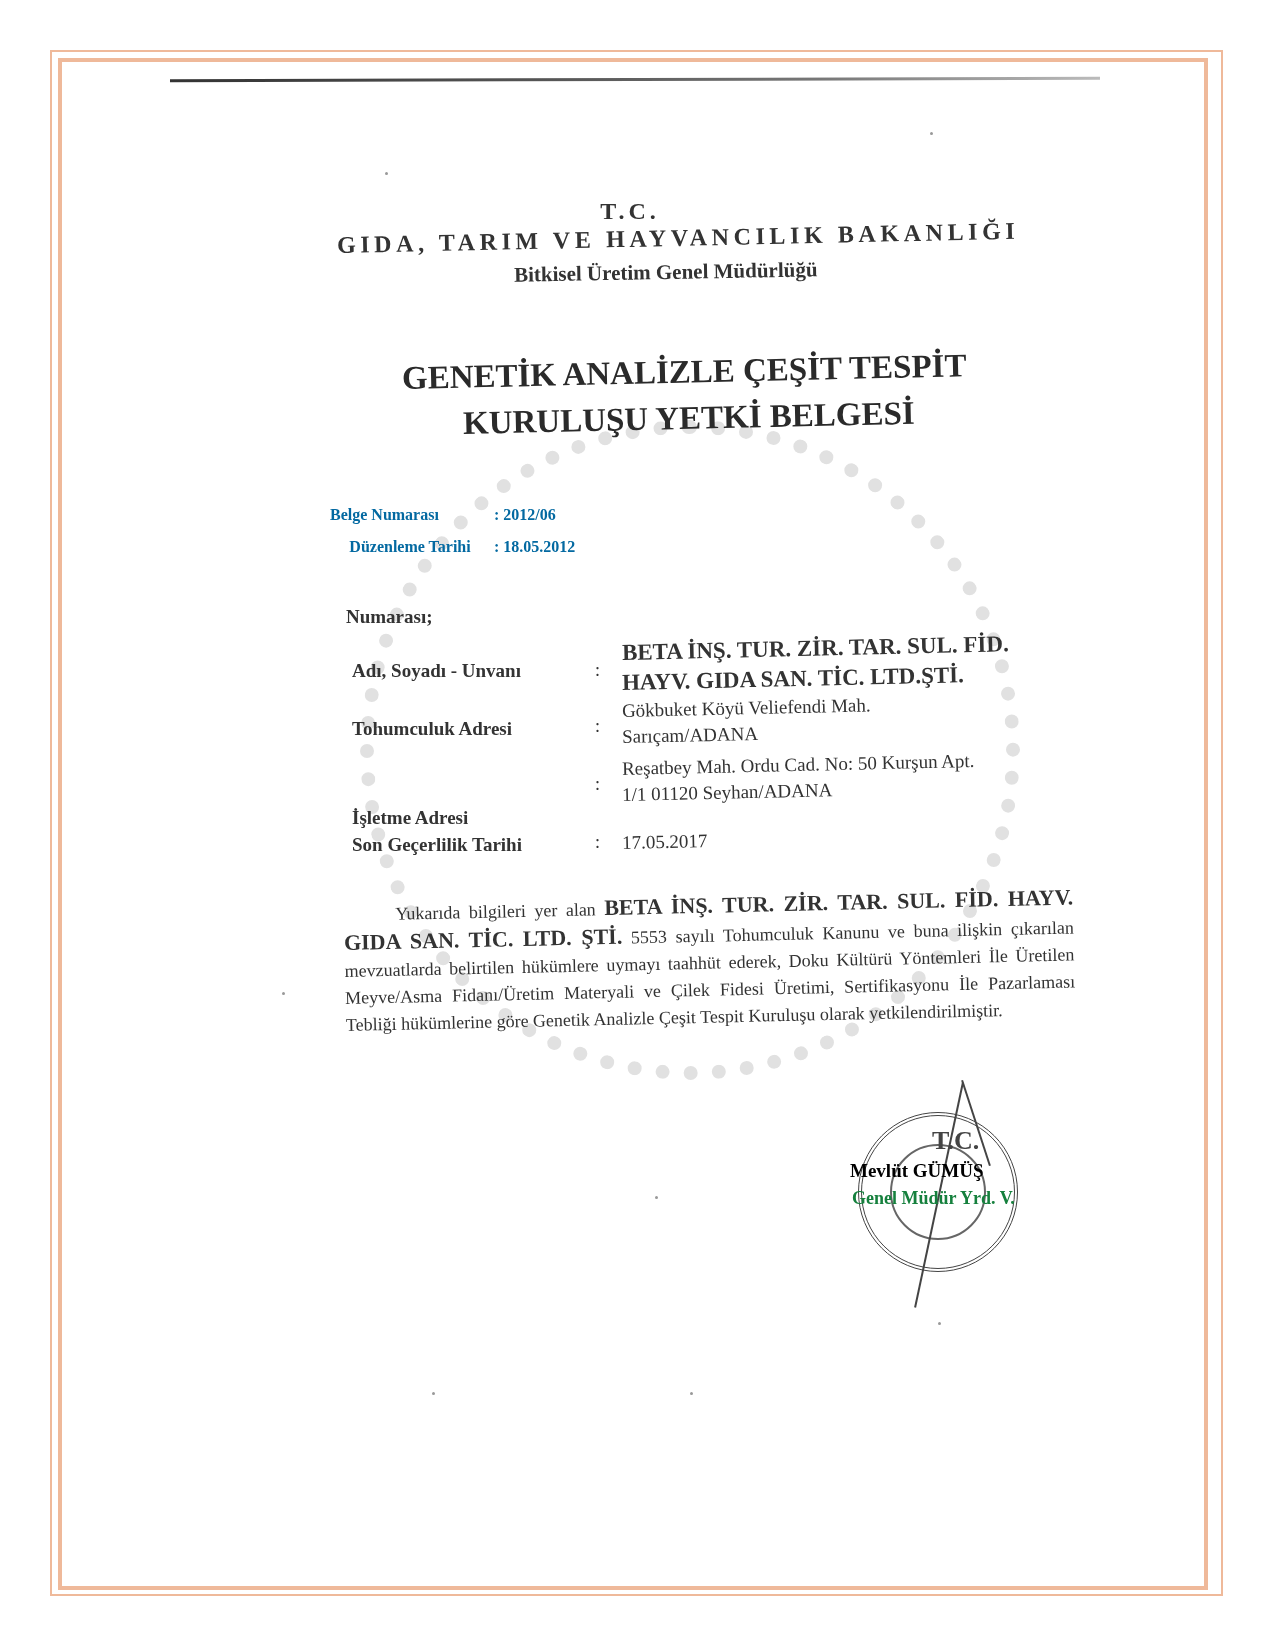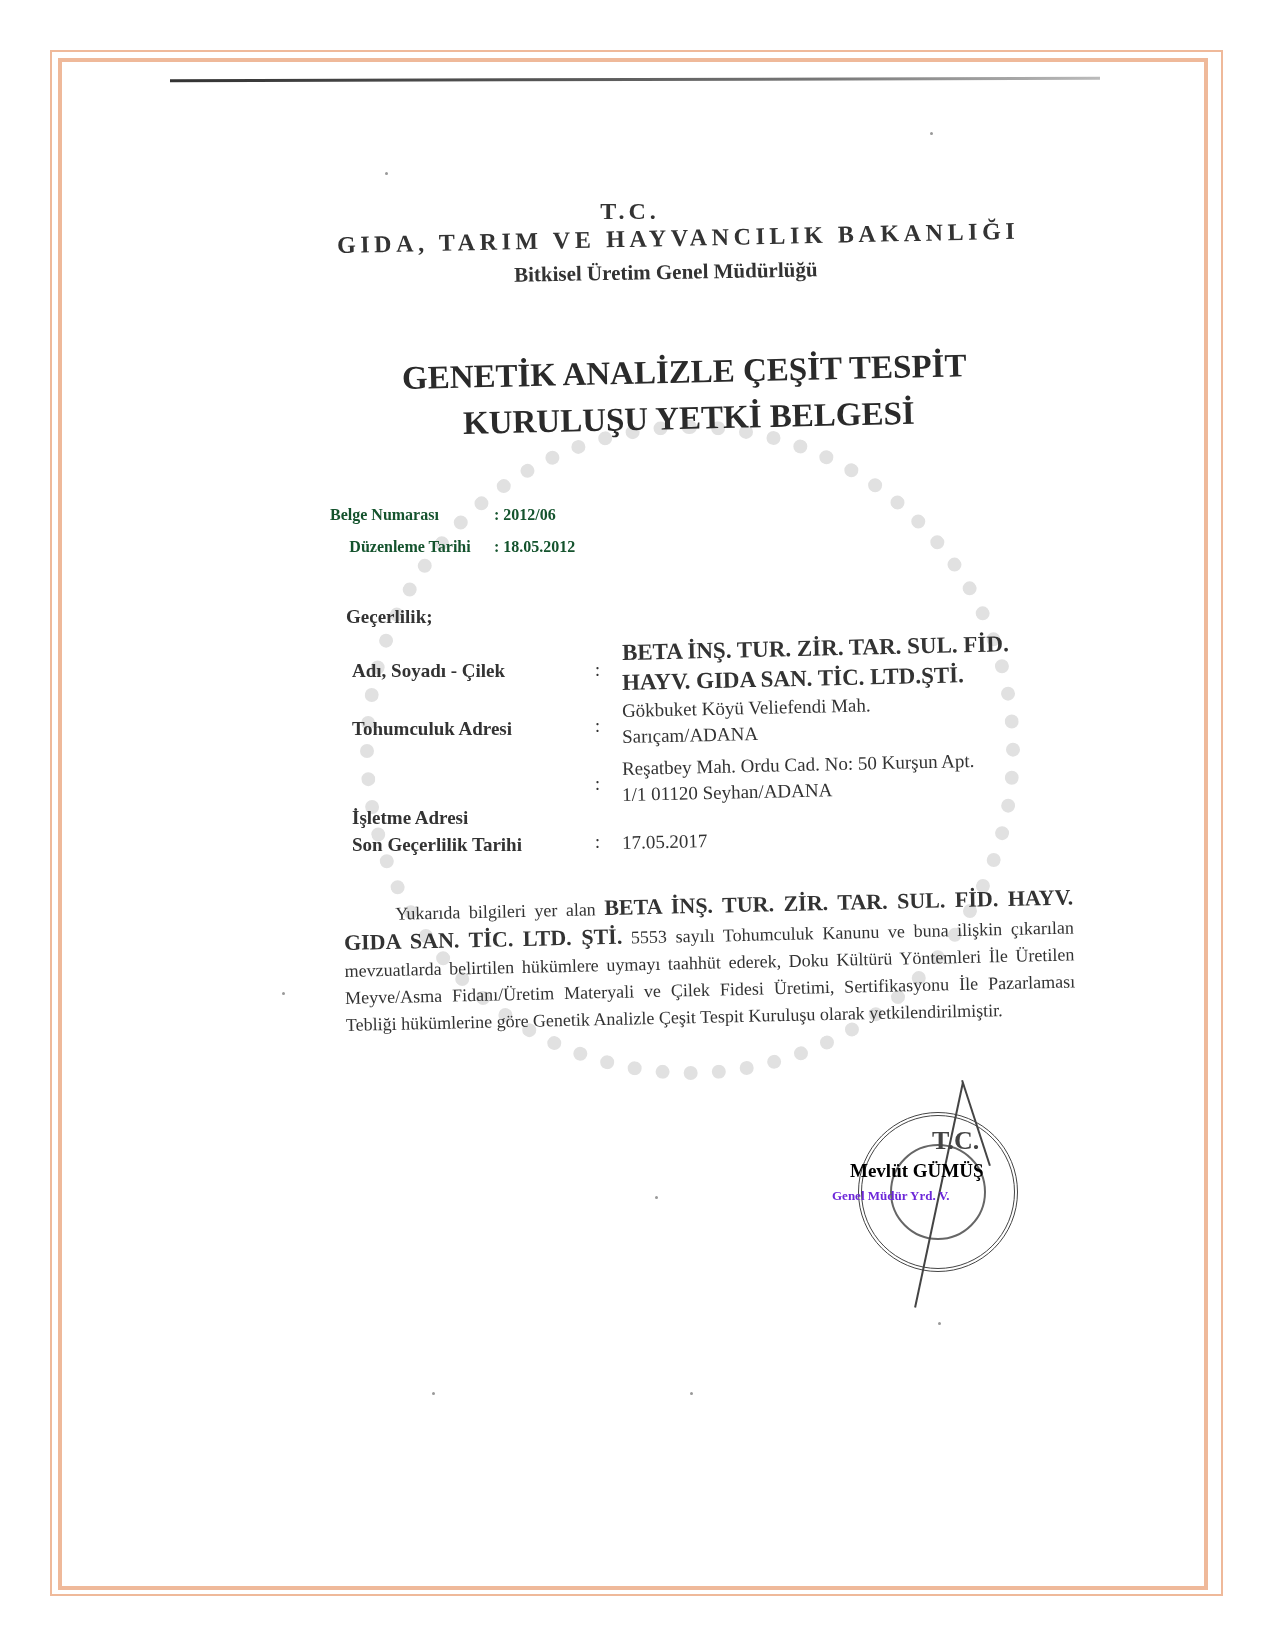--- a/index.html
+++ b/index.html
@@ -18,40 +18,40 @@
   .hdr-tc { position: absolute; top: 198px; left: 0; width: 1380px; text-align: center;
             font-size: 24px; letter-spacing: 4px; font-weight: bold; color: #333; }
   .hdr-min { position: absolute; top: 232px; left: 337px; font-size: 24px; letter-spacing: 4.6px;
              font-weight: bold; color: #333; transform: rotate(-1.2deg); transform-origin: left; }
   .hdr-dept { position: absolute; top: 260px; left: 514px; font-size: 21px; font-weight: bold; color: #333;
               transform: rotate(-1deg); }
   .title1 { position: absolute; top: 360px; left: 402px; font-size: 33px; font-weight: bold; color: #2a2a2a;
             transform: rotate(-1.3deg); transform-origin: left; }
   .title2 { position: absolute; top: 405px; left: 463px; font-size: 33px; font-weight: bold; color: #2a2a2a;
             transform: rotate(-1.3deg); transform-origin: left; }
-  .meta { position: absolute; font-size: 16px; font-weight: bold; color: #14532d; }
+  .meta { position: absolute; font-size: 16px; font-weight: bold; color: #0369a1; }
   .meta .lbl { display: inline-block; width: 160px; }
   .fld-lbl { position: absolute; left: 352px; font-size: 19px; font-weight: bold; color: #333; }
   .colon { position: absolute; left: 595px; font-size: 18px; color: #333; }
   .fld-val-bold { position: absolute; left: 622px; font-size: 23px; font-weight: bold; color: #333;
                   transform: rotate(-1.3deg); transform-origin: left; white-space: nowrap; }
   .fld-val { position: absolute; left: 622px; font-size: 19px; color: #333;
              transform: rotate(-1.3deg); transform-origin: left; white-space: nowrap; }
   .para { position: absolute; left: 343px; top: 900px; width: 730px; font-size: 18px; line-height: 27px;
           color: #333; text-align: justify; transform: rotate(-1.3deg); transform-origin: left top; }
   .para b { font-size: 22px; }
   .para .indent { display: inline-block; width: 52px; }
   .seal { position: absolute; left: 858px; top: 1112px; width: 160px; height: 160px; border-radius: 50%;
           border: 4px double #444; box-sizing: border-box; }
   .seal-inner { position: absolute; left: 28px; top: 28px; width: 96px; height: 96px; border-radius: 50%;
                 border: 2px solid #666; box-sizing: border-box; }
   .seal-tc { position: absolute; left: 70px; top: 10px; font-size: 26px; font-weight: bold; color: #444; }
   .sig-line { position: absolute; background: #444; width: 2px; }
   .signer { position: absolute; left: 850px; top: 1160px; font-size: 19px; font-weight: bold; color: #000000; }
-  .signer-title { position: absolute; left: 832px; top: 1188px; font-size: 13px; font-weight: bold; color: #6d28d9; }
+  .signer-title { position: absolute; left: 852px; top: 1188px; font-size: 18px; font-weight: bold; color: #15803d; }
   .speck { position: absolute; width: 3px; height: 3px; background: #999; border-radius: 50%; }
 </style>
 </head>
 <body>
 
 <div class="frame-outer"></div>
 <div class="frame-inner"></div>
 <div class="top-rule"></div>
 <div class="stamp-wm"></div>
 
@@ -66,23 +66,23 @@
 
   <div class="meta" style="left:330px; top:506px;">
     <span class="lbl">Belge Numarası</span>
     <span>: 2012/06</span>
   </div>
   <div class="meta" style="left:330px; top:538px;text-align:center;">
     <span class="lbl">Düzenleme Tarihi</span>
     <span>: 18.05.2012</span>
   </div>
 
-  <div class="fld-lbl" style="top:606px; left:346px;">Geçerlilik;</div>
+  <div class="fld-lbl" style="top:606px; left:346px;">Numarası;</div>
 
-  <div class="fld-lbl" style="top:660px;">Adı, Soyadı - Çilek</div>
+  <div class="fld-lbl" style="top:660px;">Adı, Soyadı - Unvanı</div>
   <div class="colon" style="top:660px;">:</div>
   <div class="fld-val-bold" style="top:640px;">BETA İNŞ. TUR. ZİR. TAR. SUL. FİD.</div>
   <div class="fld-val-bold" style="top:670px;">HAYV. GIDA SAN. TİC. LTD.ŞTİ.</div>
 
   <div class="fld-lbl" style="top:718px;">Tohumculuk Adresi</div>
   <div class="colon" style="top:716px;">:</div>
   <div class="fld-val" style="top:700px;">Gökbuket Köyü Veliefendi Mah.</div>
   <div class="fld-val" style="top:726px;">Sarıçam/ADANA</div>
 
   <div class="fld-lbl" style="top:776px;margin-top:31px;">İşletme Adresi</div>

